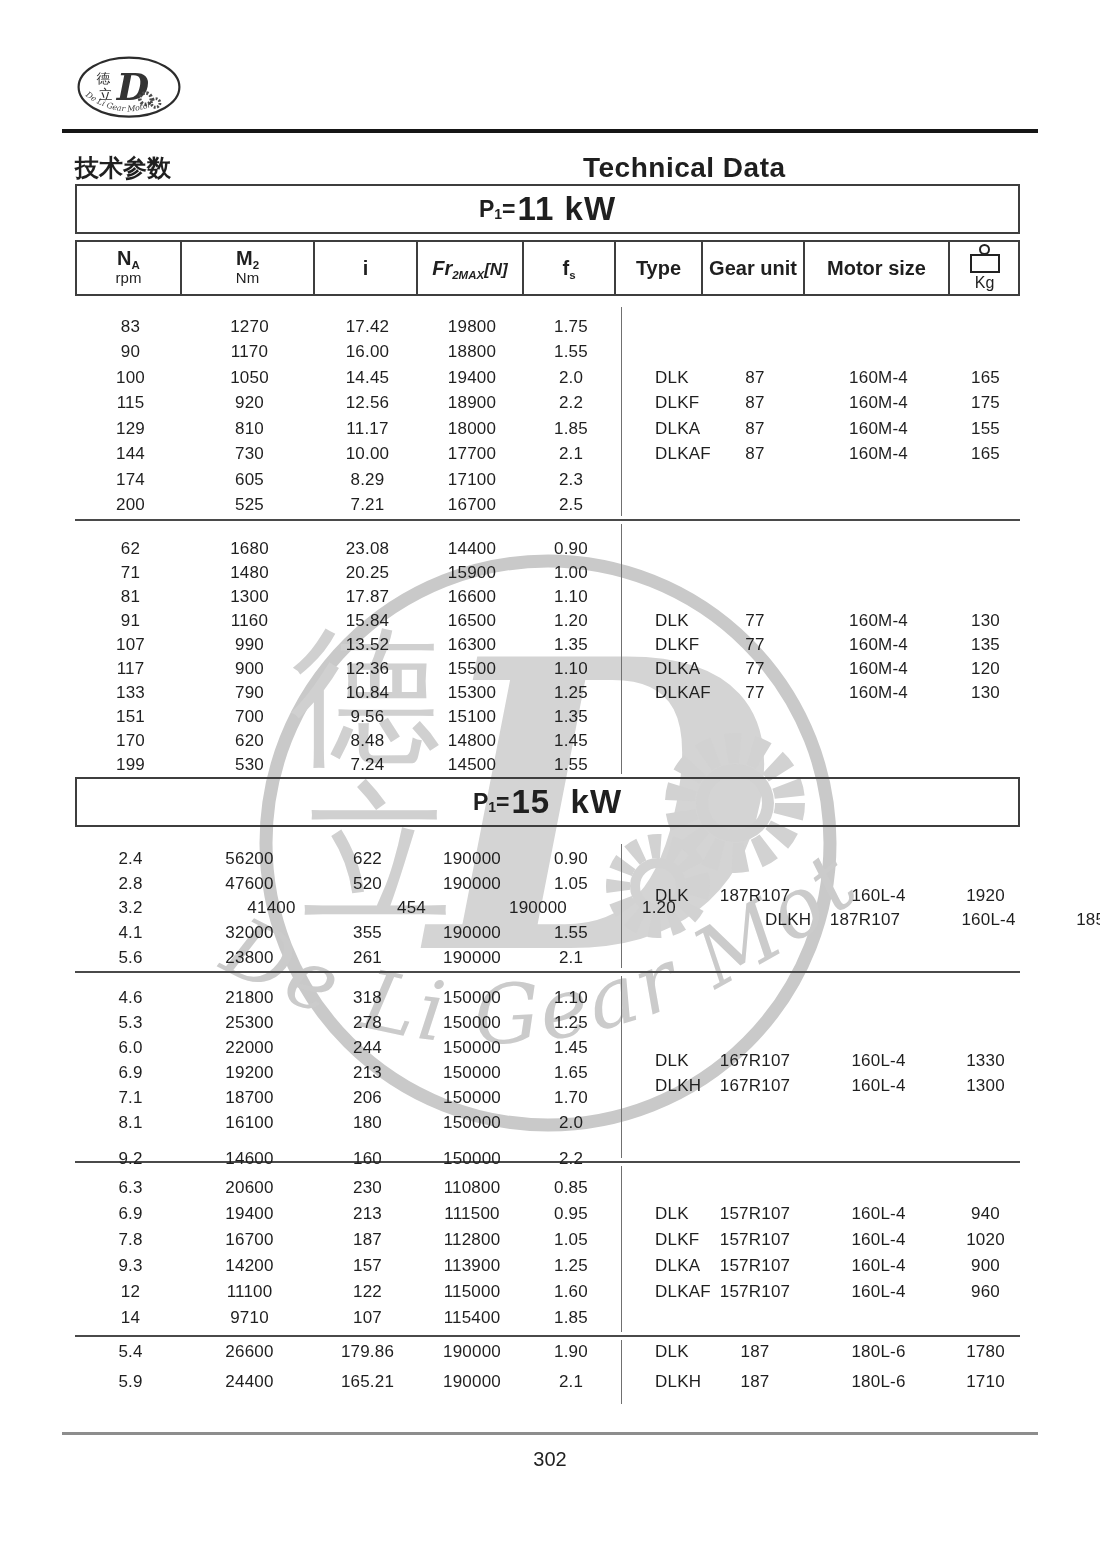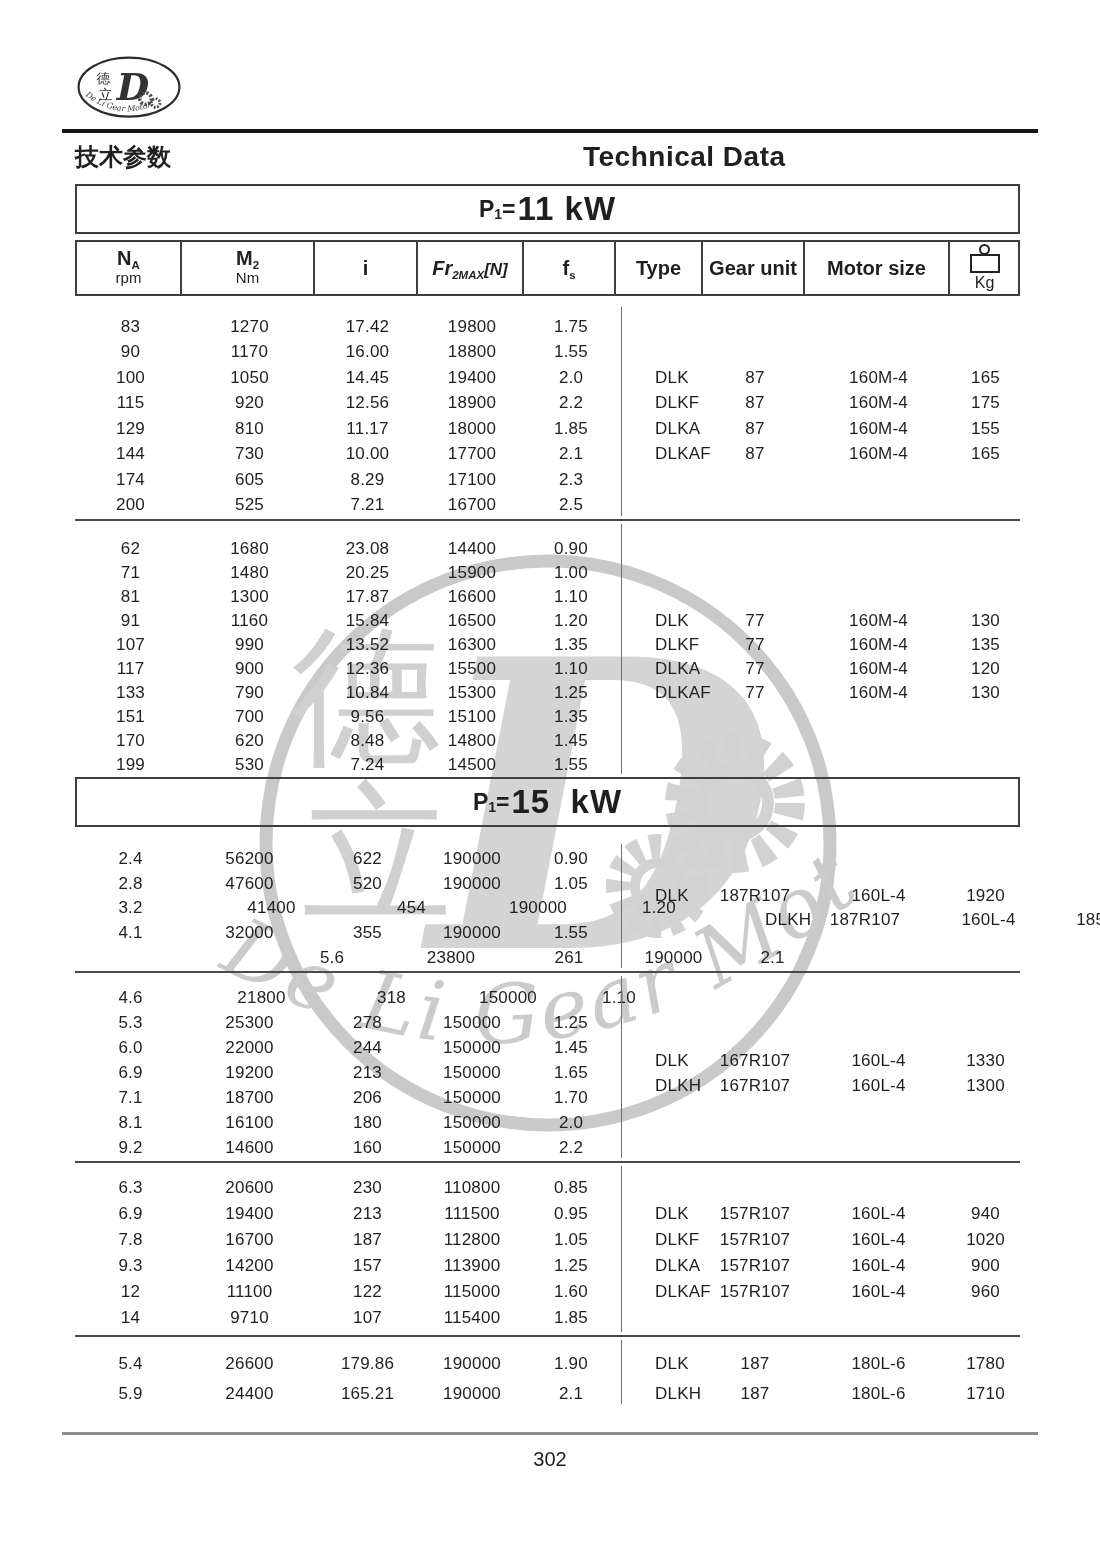--- a/index.html
+++ b/index.html
@@ -8,21 +8,21 @@
     font-family:"Liberation Sans",sans-serif;color:#1f1f1f;overflow:hidden;
   }
   
   .watermark{position:absolute;left:190px;top:548px;width:720px;height:630px;z-index:0;pointer-events:none}
   
   .content{position:relative;z-index:1;margin-left:75px;width:945px}
   .brand-row{padding-top:50px;height:80px;display:flex;align-items:center}
   .brand-name{font-size:44px;font-weight:bold;font-style:italic;font-family:"DejaVu Serif",serif;
     letter-spacing:18px;margin-left:28px;white-space:nowrap}
   .top-rule{position:absolute;left:62px;width:976px;top:129px;height:4px;background:#161616;z-index:2}
-  .section-row{position:relative;height:54px;display:flex;align-items:center}
+  .section-row{position:relative;height:54px;display:flex;align-items:flex-end}
   .cn-title{font-size:24px;font-weight:bold}
   .en-title{position:absolute;left:508px;font-size:28px;font-weight:bold;letter-spacing:.5px}
   
   .kw-box{height:46px;border:2px solid #3e3e3e;display:flex;align-items:center;justify-content:center;background:transparent}
   .kw-p{font-size:23px;font-weight:bold}
   .kw-sub{font-size:14px;font-weight:bold;position:relative;top:5px}
   .kw-eq{font-size:23px;font-weight:bold}
   .kw-val{font-size:33px;font-weight:bold;letter-spacing:1px;white-space:pre;margin-left:2px}
   
   .header-row{margin-top:6px;height:56px;border:2px solid #3e3e3e;display:flex;box-sizing:border-box}
@@ -386,30 +386,30 @@
             <div class="cell c8">1850</div>
           </div>
         </div>
         <div class="row" style="height: 24.6px;">
           <div class="cell c0">4.1</div>
           <div class="cell c1">32000</div>
           <div class="cell c2">355</div>
           <div class="cell c3">190000</div>
           <div class="cell c4">1.55</div>
         </div>
-        <div class="row" style="height: 24.6px; justify-content: center;">
+        <div class="row" style="height: 24.6px;">
           <div class="cell c0">5.6</div>
           <div class="cell c1">23800</div>
           <div class="cell c2">261</div>
           <div class="cell c3">190000</div>
           <div class="cell c4">2.1</div>
         </div>
       </div>
       <div class="block" style="height: 190px; padding-top: 12px;">
-        <div class="row" style="height: 25px; gap: 12px;">
+        <div class="row" style="height: 25px;">
           <div class="cell c0">4.6</div>
           <div class="cell c1">21800</div>
           <div class="cell c2">318</div>
           <div class="cell c3">150000</div>
           <div class="cell c4">1.10</div>
         </div>
         <div class="row" style="height: 25px;">
           <div class="cell c0">5.3</div>
           <div class="cell c1">25300</div>
           <div class="cell c2">278</div>
@@ -449,21 +449,21 @@
           <div class="cell c3">150000</div>
           <div class="cell c4">1.70</div>
         </div>
         <div class="row" style="height: 25px;">
           <div class="cell c0">8.1</div>
           <div class="cell c1">16100</div>
           <div class="cell c2">180</div>
           <div class="cell c3">150000</div>
           <div class="cell c4">2.0</div>
         </div>
-        <div class="row" style="height: 25px;">
+        <div class="row" style="height: 25px; margin-top: 11px;">
           <div class="cell c0">9.2</div>
           <div class="cell c1">14600</div>
           <div class="cell c2">160</div>
           <div class="cell c3">150000</div>
           <div class="cell c4">2.2</div>
         </div>
       </div>
       <div class="block" style="height: 174px; padding-top: 12px;">
         <div class="row" style="height: 26px;">
           <div class="cell c0">6.3</div>
@@ -525,21 +525,21 @@
           </div>
         </div>
         <div class="row" style="height: 26px;">
           <div class="cell c0">14</div>
           <div class="cell c1">9710</div>
           <div class="cell c2">107</div>
           <div class="cell c3">115400</div>
           <div class="cell c4">1.85</div>
         </div>
       </div>
-      <div class="block no-border" style="height: 70px; padding-top: 12px;">
+      <div class="block no-border" style="height: 70px; padding-top: 0;">
         <div class="row" style="height: 30px;">
           <div class="cell c0">5.4</div>
           <div class="cell c1">26600</div>
           <div class="cell c2">179.86</div>
           <div class="cell c3">190000</div>
           <div class="cell c4">1.90</div>
           <div class="right-group">
             <div class="cell c5">DLK</div>
             <div class="cell c6">187</div>
             <div class="cell c7">180L-6</div>

